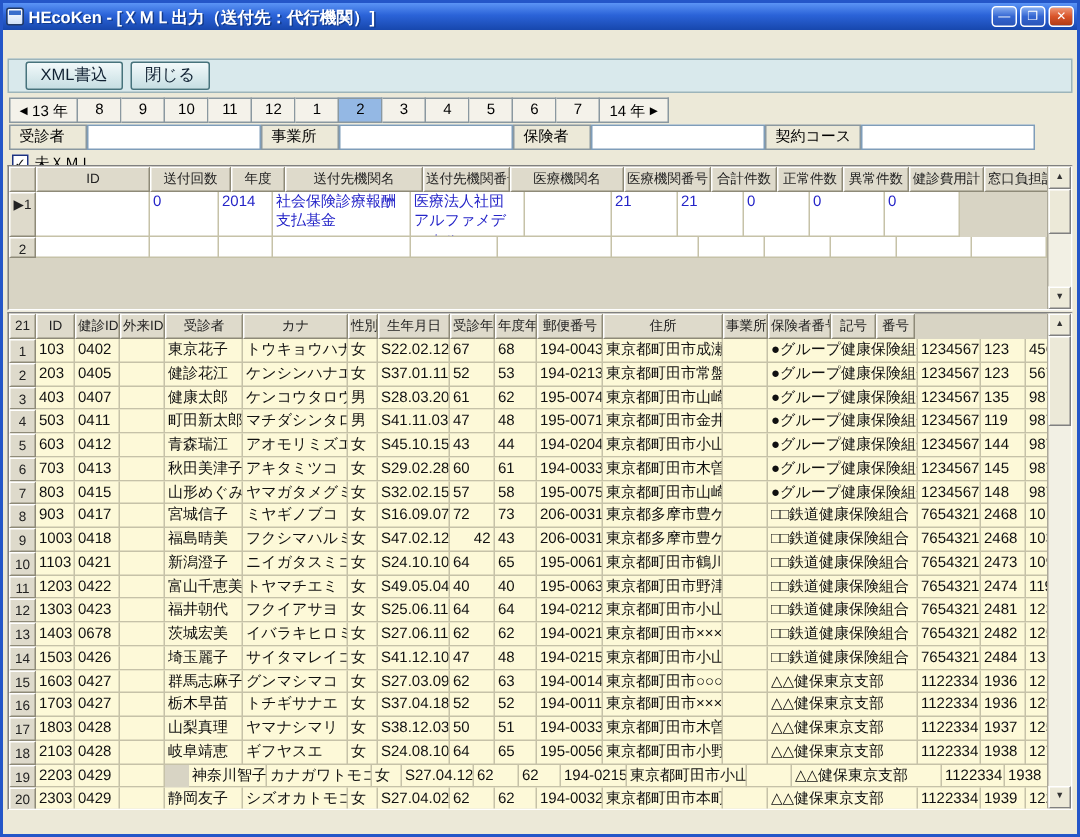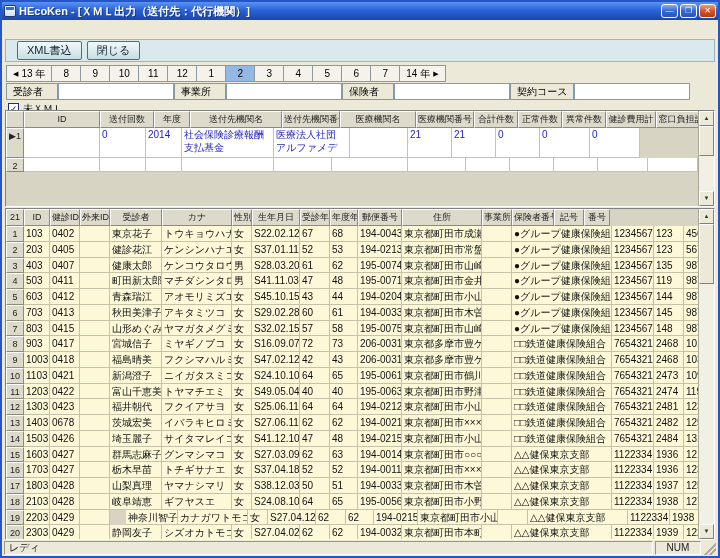--- a/index.html
+++ b/index.html
@@ -388,21 +388,21 @@
         </div>
         <div class="grow" style="height: 15.75px;">
           <div class="gc grh" style="width: 18px;">9</div>
           <div class="gc bc" style="width: 26px;">1003</div>
           <div class="gc bc" style="width: 30px;">0418</div>
           <div class="gc bc" style="width: 30px;"></div>
           <div class="gc bc" style="width: 52px;">福島晴美</div>
           <div class="gc bc" style="width: 70px;">フクシマハルミ</div>
           <div class="gc bc" style="width: 20px;">女</div>
           <div class="gc bc" style="width: 48px;">S47.02.12</div>
-          <div class="gc bc" style="width: 30px;">42</div>
+          <div class="gc bc" style="width: 30px; text-align: right;">42</div>
           <div class="gc bc" style="width: 28px;">43</div>
           <div class="gc bc" style="width: 44px;">206-0031</div>
           <div class="gc bc" style="width: 80px;">東京都多摩市豊ケ丘○-○</div>
           <div class="gc bc" style="width: 30px;"></div>
           <div class="gc bc" style="width: 100px;">□□鉄道健康保険組合</div>
           <div class="gc bc" style="width: 42px;">7654321</div>
           <div class="gc bc" style="width: 30px;">2468</div>
           <div class="gc bc" style="width: 26px;">103</div>
         </div>
         <div class="grow" style="height: 15.75px;">
@@ -615,19 +615,14 @@
           <div class="gc bc" style="width: 26px;">122</div>
         </div>
       </div>
     <div class="vscroll">
       <div class="sbtn up">▲</div>
       <div class="sthumb"></div>
       <div class="sbtn down">▼</div>
     </div>
   </div>
 
-  <div class="statusbar">
-    <div class="spanel main">レディ</div>
-    <div class="spanel num">NUM</div>
-    <div class="sgrip"></div>
-  </div>
 
 </div>
 
 </body></html>

